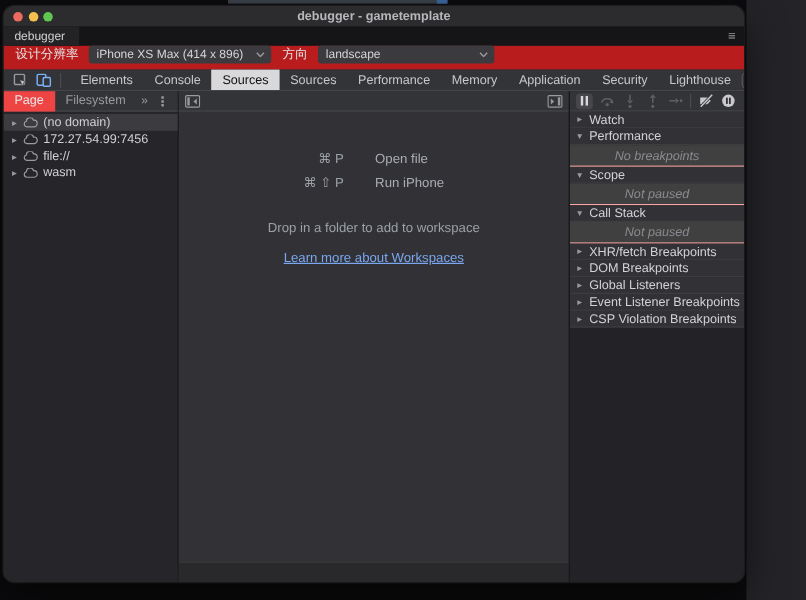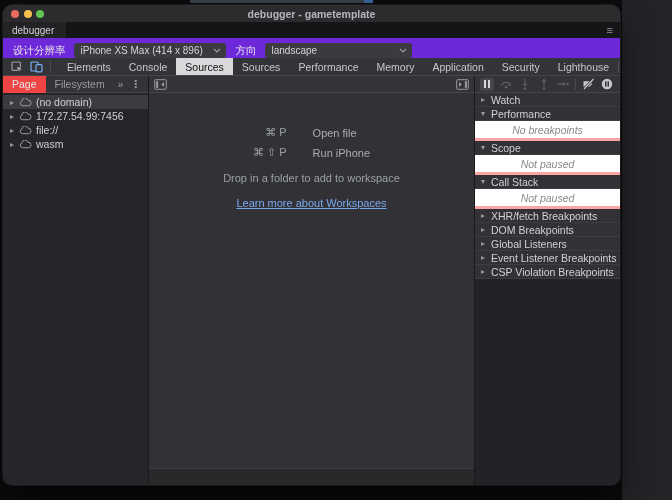--- a/index.html
+++ b/index.html
@@ -19,21 +19,21 @@
   .light{width:8px;height:8px;border-radius:50%;}
   .l-red{background:#ec6a5e;} .l-yellow{background:#f5bf4f;} .l-green{background:#61c554;}
   .title{position:absolute;left:0;right:0;text-align:center;font-size:10.5px;font-weight:bold;color:#b7b7bb;}
 
   
   .tabstrip{height:16px;background:#151517;display:flex;align-items:stretch;flex:none;position:relative;}
   .btab{background:#232326;color:#d2d2d5;font-size:10px;display:flex;align-items:center;padding:0 12px 0 9px;min-width:34px;}
   .tab-menu{position:absolute;right:7px;top:0;height:16px;display:flex;align-items:center;color:#9a9a9e;font-size:11px;}
 
   
-  .devicebar{height:20px;background:#6d28d9;display:flex;align-items:flex-end;flex:none;font-size:10.5px;}
+  .devicebar{height:20px;background:#b91c1c;display:flex;align-items:flex-start;flex:none;font-size:10.5px;}
   .devicebar .lbl{color:#e4e4e6;margin:0 8px 0 10px;}
   .select{position:relative;height:15px;background:#3a3a3f;border-radius:3px;color:#d4d4d7;
     display:flex;align-items:center;padding:0 20px 0 7px;font-size:10px;}
   .sel-res{width:125px;} .sel-ori{width:120px;}
   .select svg{position:absolute;right:5px;top:5px;}
 
   
   .toolbar{height:17px;background:#333438;border-bottom:1px solid #46464a;display:flex;align-items:center;flex:none;}
   .tb-icons{display:flex;align-items:center;gap:7px;padding:0 7px 0 8px;}
   .vsep{width:1px;height:12px;background:#4b4b4f;}
@@ -61,36 +61,36 @@
   .cloud{flex:none;margin-right:4px;}
 
   
   .center{flex:1;display:flex;flex-direction:column;background:#323236;min-width:0;}
   .center .pane-hdr{justify-content:space-between;padding:0 5px;}
   .center-body{flex:1;display:flex;flex-direction:column;align-items:center;padding-top:33px;}
   .sc-grid{display:grid;grid-template-columns:auto auto;column-gap:26px;row-gap:7px;
     font-size:11px;color:#9aa0a6;align-items:center;}
   .sc-keys{justify-self:end;color:#9aa0a6;}
   .sc-act{justify-self:start;color:#a8adb3;}
-  .drop-hint{margin-top:13px;font-size:11px;color:#9aa0a6;text-align:right;}
+  .drop-hint{margin-top:25px;font-size:11px;color:#9aa0a6;text-align:right;}
   .ws-link{margin-top:13px;font-size:11px;color:#7aa7f0;text-decoration:underline;cursor:pointer;}
   .statusbar{height:16px;border-top:1px solid #3a3a3e;background:#29292c;flex:none;}
 
   
   .rightpane{width:145px;flex:none;background:#232327;border-left:1px solid #19191c;display:flex;flex-direction:column;}
   .dbg-controls{display:flex;align-items:center;gap:5px;padding-left:5px;width:100%;}
   .ctl{width:14px;height:13px;display:flex;align-items:center;justify-content:center;flex:none;}
   .ctl.active{background:#46464b;border-radius:3px;}
   .pbars{display:flex;gap:2px;}
   .pbars i{width:2px;height:8px;background:#d8d8da;display:block;}
   .sec-hdr{height:13px;display:flex;align-items:center;padding-left:6px;font-size:10.5px;color:#d2d2d5;
     background:#323236;border-bottom:1px solid #3d3d41;white-space:nowrap;}
   .sec-arrow{color:#9a9a9e;font-size:8px;width:10px;flex:none;}
   .sec-info{height:17px;display:flex;align-items:center;justify-content:center;font-size:10.5px;
-    font-style:italic;color:#8a8a90;background:#ffffff;border-bottom:3px solid #fca5a5;}
+    font-style:italic;color:#8a8a90;background:#404040;border-bottom:1px solid #fca5a5;}
 </style>
 </head>
 <body>
 
 <div class="desktop">
   <div class="right-col"></div>
   <div class="top-seg"></div>
   <div class="top-seg-accent"></div>
 
   <div class="window">

